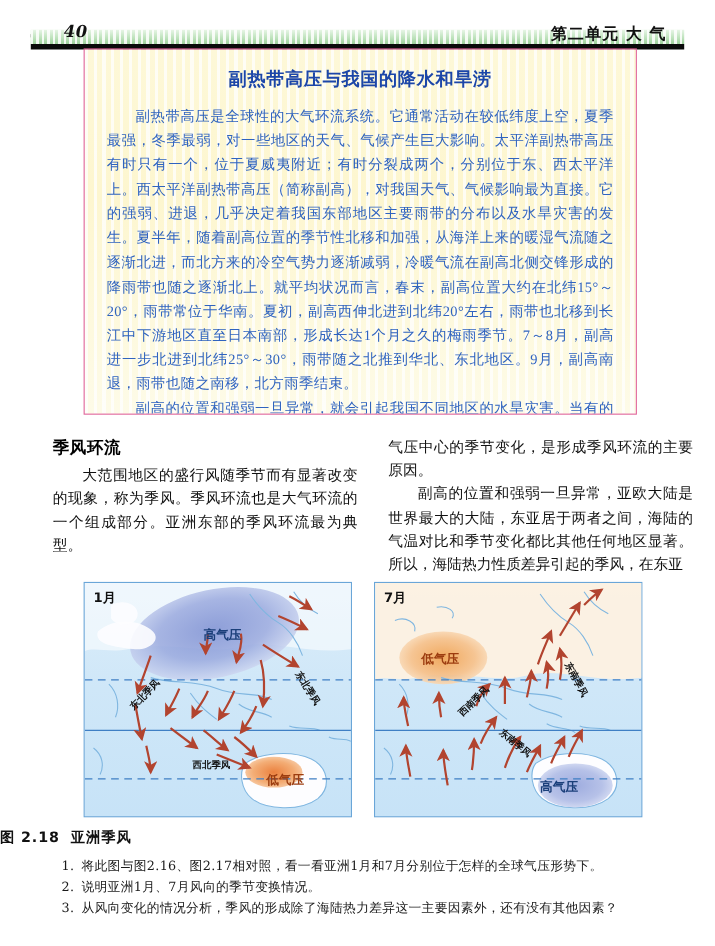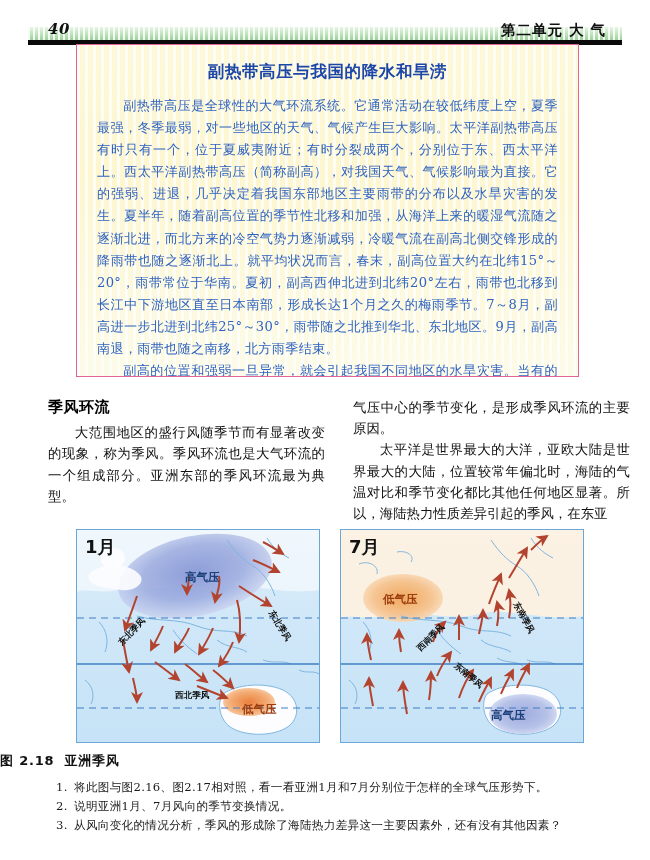--- a/index.html
+++ b/index.html
@@ -39,21 +39,21 @@
     background: #0a0a0a;
   }
   .hdr-dash-l {
     position: absolute;
     left: 28px; top: 13px;
     width: 14px; height: 3px;
     background: #111;
   }
   .page-num {
     position: absolute;
-    left: 48px; top: 2px;
+    left: 58px; top: 2px;
     font-family: "DejaVu Serif", "Liberation Serif", serif;
     font-weight: bold;
     font-style: italic;
     font-size: 15px;
     color: #111;
     letter-spacing: .5px;
   }
   .hdr-unit {
     position: absolute;
     right: 40px; top: 3px;
@@ -93,21 +93,21 @@
   }
   .reading-body {
     margin: 12px 20px 0 20px;
     font-size: 13.1px;
     line-height: 22.1px;
     color: #2f63bf;
     text-align: justify;
     font-family: "DejaVu Serif", "Liberation Serif", serif;
     letter-spacing: .35px;
   }
-  .reading-body p { margin: 0; text-indent: 2em; }
+  .reading-body p { margin: 0; text-indent: 2em; font-family: Liberation Serif, serif; }
 
   
   .cols {
     position: absolute;
     left: 48px; top: 397px;
     width: 582px; height: 125px;
   }
   .col {
     position: absolute;
     top: 0;
@@ -144,21 +144,21 @@
     box-sizing: border-box;
     border: 1.2px solid #6aa6d8;
     background: linear-gradient(180deg, #ddeefa 0%, #cfe7f8 45%, #c7e3f7 100%);
     overflow: hidden;
   }
   .map-jan { left: 76px; }
   .map-jul { left: 340px; }
   .map-label {
     position: absolute;
     left: 8px; top: 5px;
-    font-size: 18px;
+    font-size: 12px;
     font-weight: bold;
     color: #111;
     font-family: "DejaVu Sans", "Liberation Sans", sans-serif;
     z-index: 9;
     text-align: right;
   }
   .map svg { position: absolute; left: 0; top: 0; }
   .press-label {
     position: absolute;
     font-size: 11.5px;
@@ -230,21 +230,21 @@
   </div>
 </div>
 
 <div class="cols">
   <div class="col col-left">
     <div class="sec-heading">季风环流</div>
     <p>大范围地区的盛行风随季节而有显著改变的现象，称为季风。季风环流也是大气环流的一个组成部分。亚洲东部的季风环流最为典型。</p>
   </div>
   <div class="col col-right">
     <p class="cont">气压中心的季节变化，是形成季风环流的主要原因。</p>
-    <p>太平洋是世界最大的大洋，亚欧大陆是世界最大的大陆，位置较常年偏北时，海陆的气温对比和季节变化都比其他任何地区显著。所以，海陆热力性质差异引起的季风，在东亚</p>
+    <p>副高的位置和强弱一旦异常，亚欧大陆是世界最大的大陆，东亚居于两者之间，海陆的气温对比和季节变化都比其他任何地区显著。所以，海陆热力性质差异引起的季风，在东亚</p>
   </div>
 </div>
 
 <div class="maps">
 
   <div class="map map-jan">
     <svg width="244" height="214" viewBox="0 0 244 214">
       <defs>
         <radialGradient id="janHigh" cx="50%" cy="45%" r="60%">
           <stop offset="0%" stop-color="#7d8fd2"></stop>

